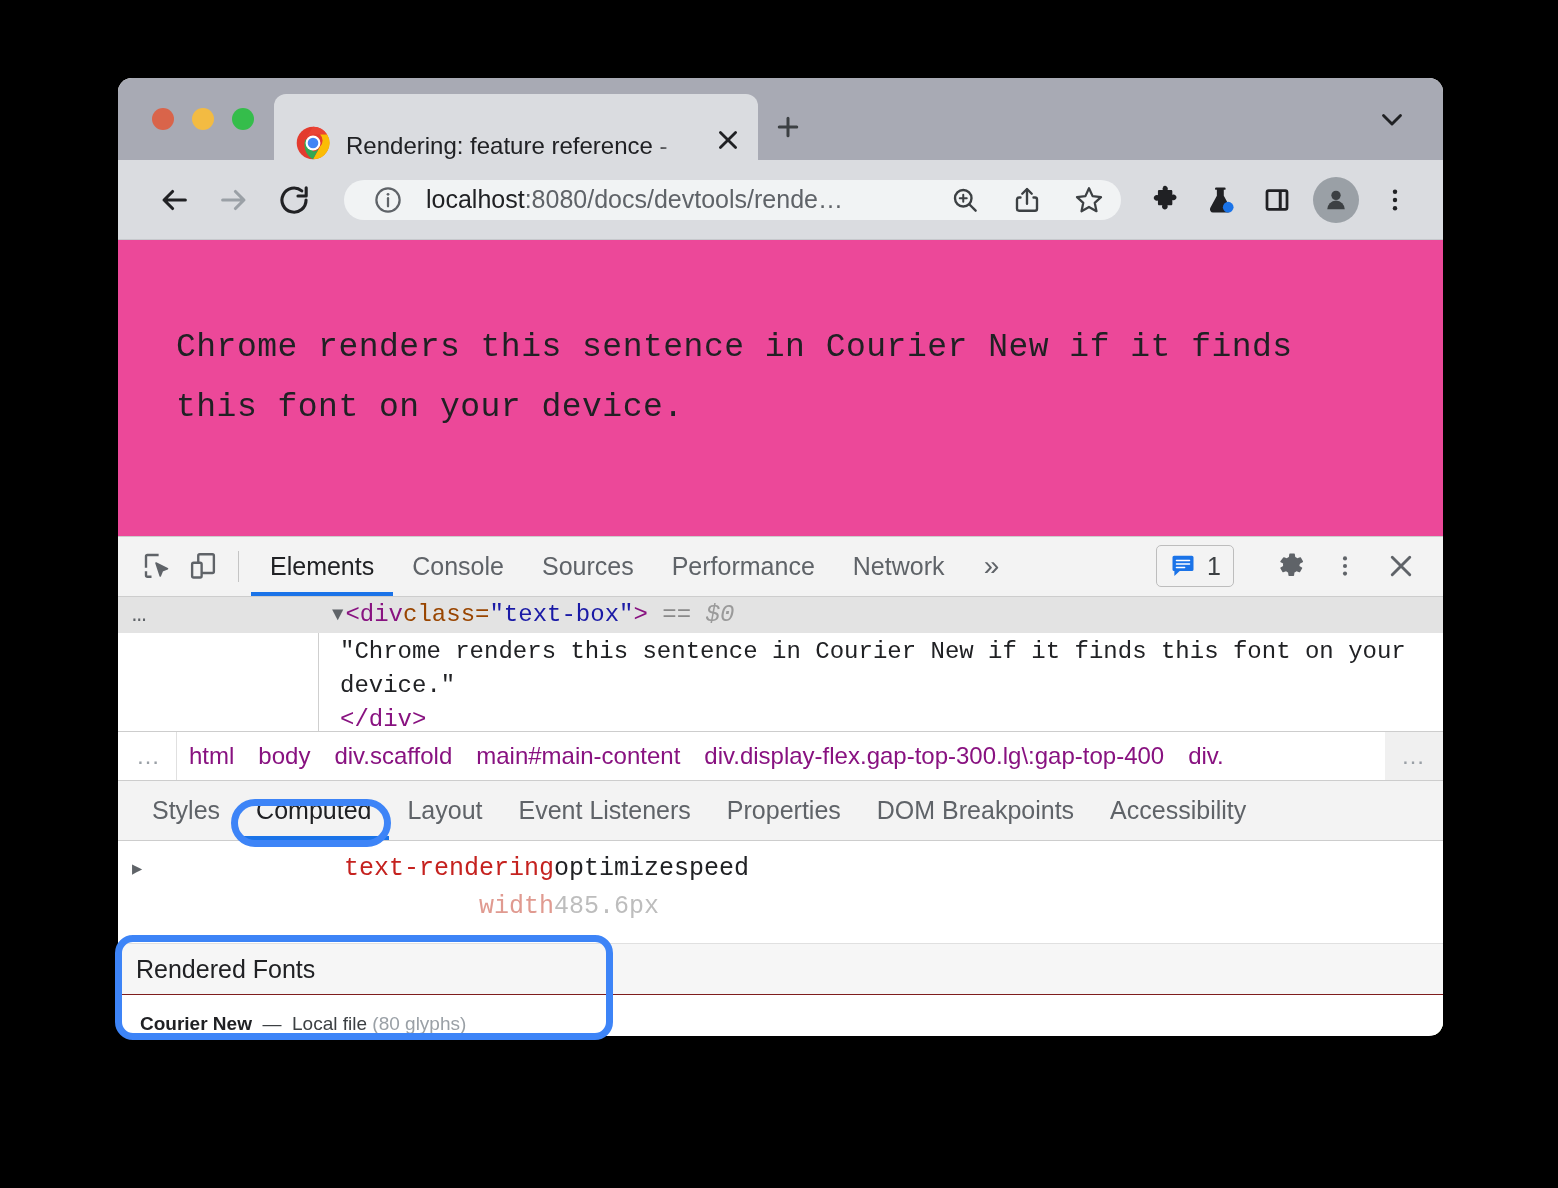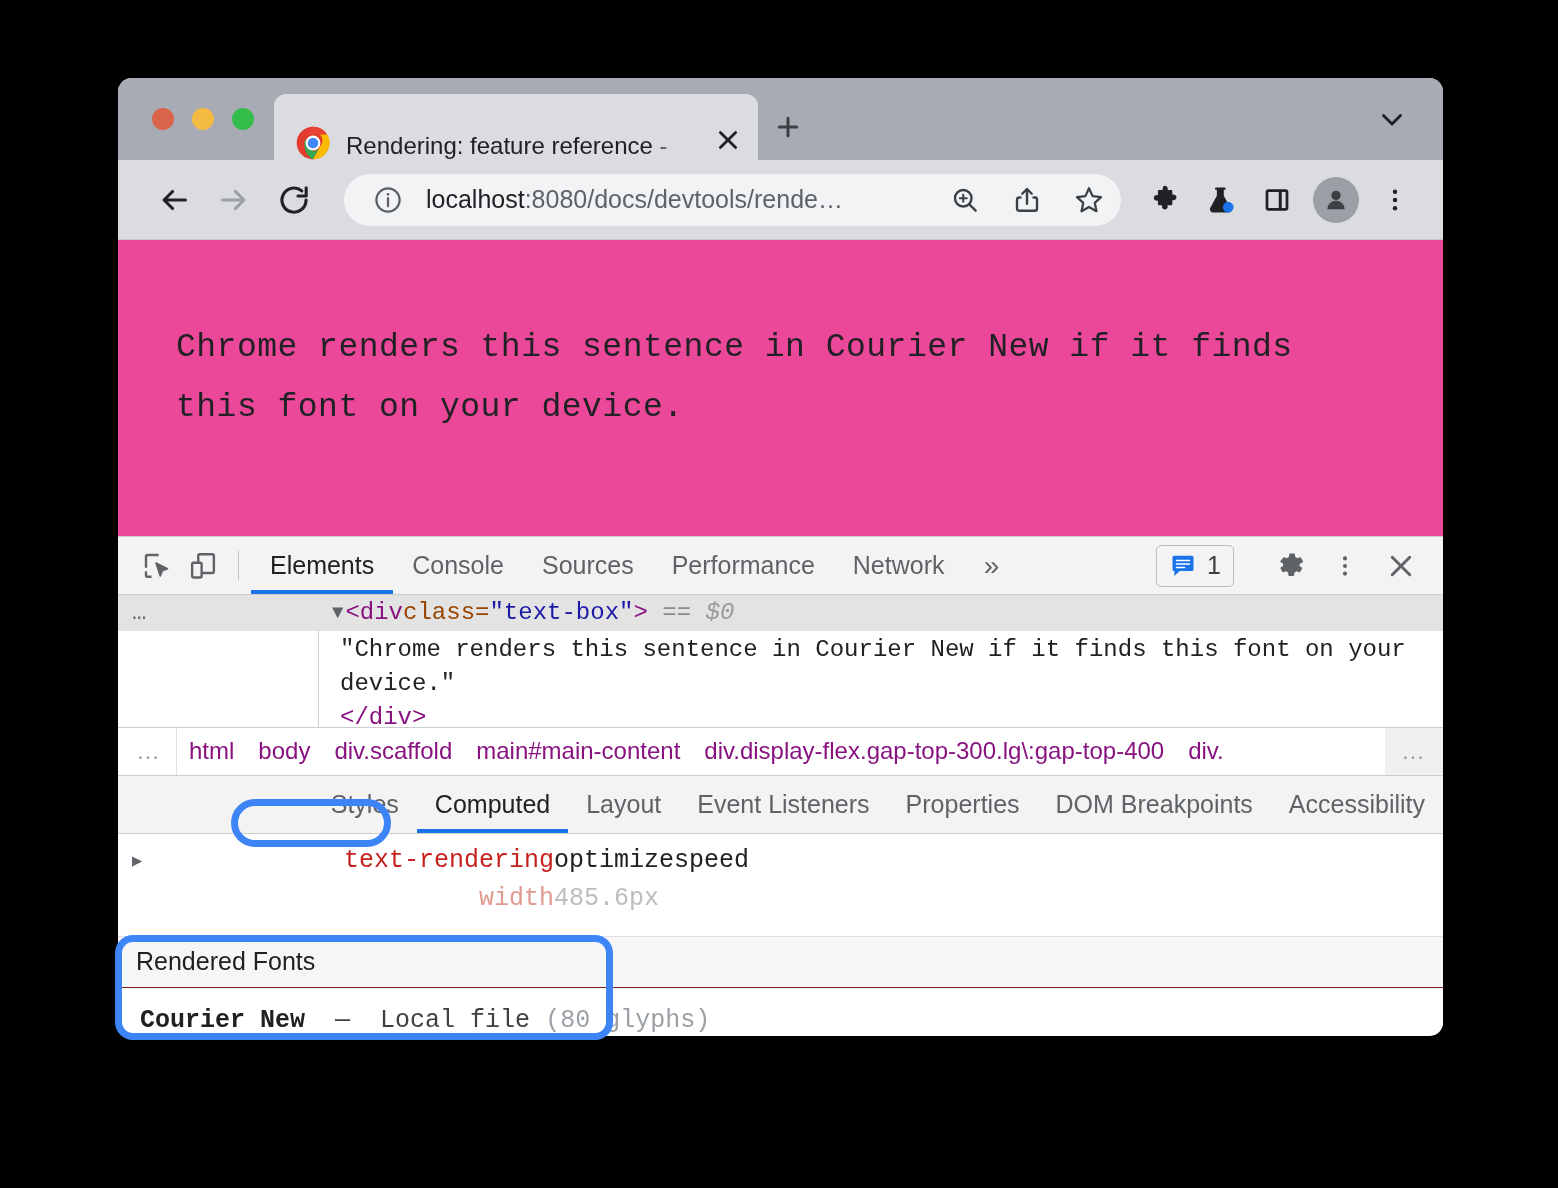--- a/index.html
+++ b/index.html
@@ -97,21 +97,21 @@
   .navbtn {
     width: 56px; height: 56px;
     display: flex; align-items: center; justify-content: center;
     border-radius: 50%;
     color: #202124;
     flex: 0 0 auto;
   }
   .navbtn.disabled { color: #9aa0a6; }
   .omnibox {
     flex: 1;
-    height: 52px;
+    height: 40px;
     margin: 0 14px 0 18px;
     background: #f1f3f4;
     border-radius: 28px;
     display: flex;
     align-items: center;
     padding: 0 8px 0 20px;
     gap: 14px;
     min-width: 0;
   }
   .omnibox-url {
@@ -297,21 +297,20 @@
 
   
   .subtabs {
     height: 62px;
     background: #f3f3f3;
     border-bottom: 1px solid #cdcdcd;
     display: flex;
     align-items: stretch;
     padding-left: 16px;
     position: relative;
-    justify-content: flex-end;
   }
   .subtab {
     display: flex; align-items: center;
     padding: 0 18px;
     font-size: 25px;
     color: #5f6368;
     position: relative;
     white-space: nowrap;
   }
   .subtab.active { color: #202124; }
@@ -353,22 +352,22 @@
     border-bottom: 1px solid #7f1d1d;
     display: flex;
     align-items: center;
     padding-left: 18px;
     font-family: "Liberation Sans", sans-serif;
     font-size: 25px;
     color: #202124;
   }
   .fonts-body {
     padding: 18px 0 0 22px;
-    font-family: Liberation Mono, monospace;
-    font-size: 25px;
+    font-family: Liberation Sans, sans-serif;
+    font-size: 19px;
     color: #3c4043;
     background: #fff;
   }
   .fonts-body b { color: #202124; }
   .fonts-body .dim { color: #9aa0a6; }
 
   
   .ring {
     position: absolute;
     border: 7px solid #3d84f7;

